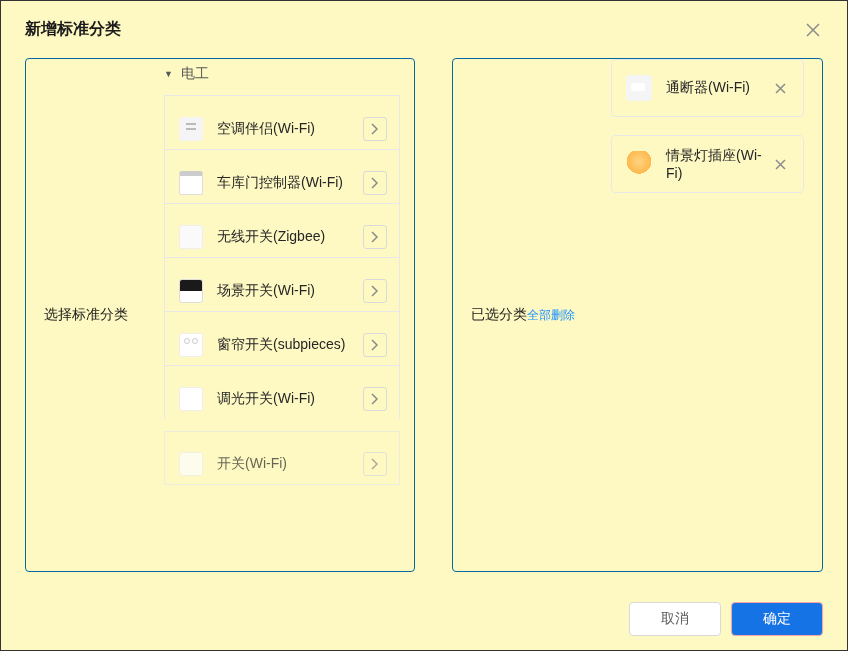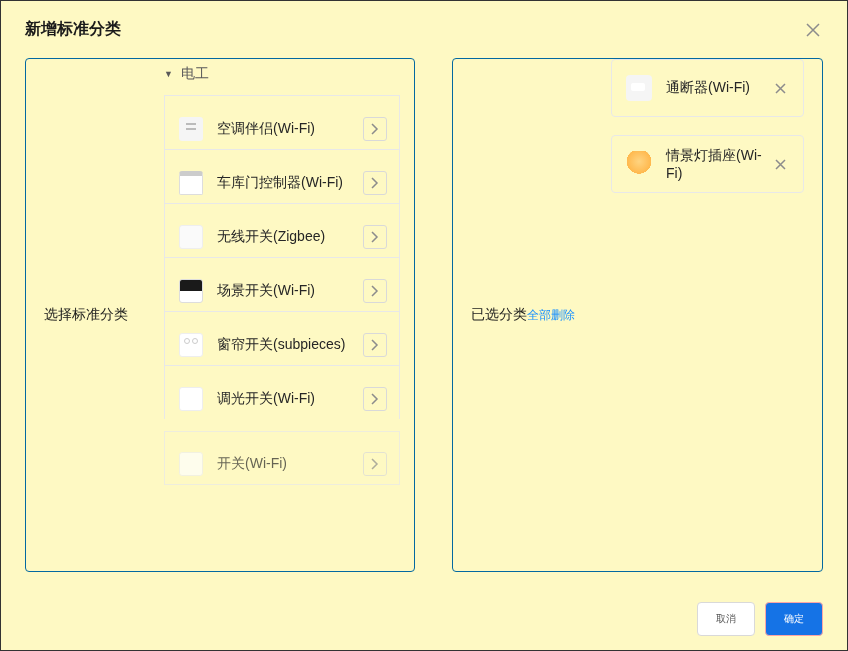--- a/index.html
+++ b/index.html
@@ -211,23 +211,23 @@
       height: 11px;
     }
     .modal-footer {
       padding: 14px 24px;
       display: flex;
       justify-content: flex-end;
       gap: 10px;
     }
     .btn {
       height: 34px;
-      padding: 0 18px;
+      padding: 0 31px;
       border-radius: 4px;
-      font-size: 10px;
+      font-size: 14px;
       cursor: pointer;
       display: inline-flex;
       align-items: center;
       justify-content: center;
     }
     .btn-default {
       background: #fff;
       border: 1px solid #d9d9d9;
       color: #595959;
     }

